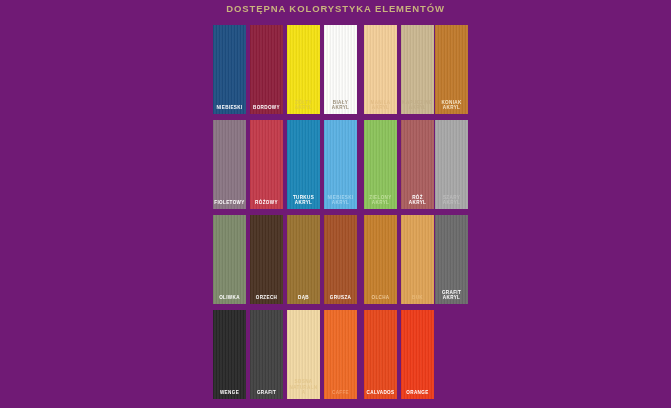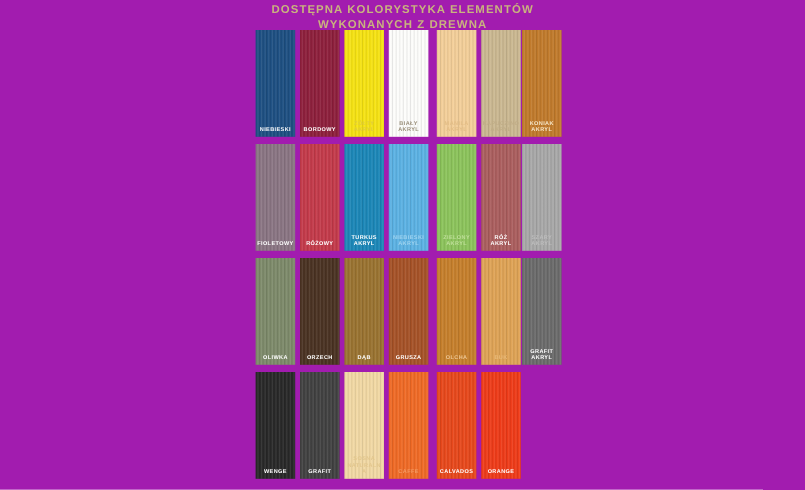--- a/index.html
+++ b/index.html
@@ -10,21 +10,21 @@
   body {
     width: 671px;
     height: 408px;
     font-family: "Liberation Sans", sans-serif;
     overflow: hidden;
   }
   #page {
     position: relative;
     width: 671px;
     height: 408px;
-    background: #a21caf;
+    background: #701a75;
   }
   #title-block {
     position: absolute;
     left: 0;
     top: 3px;
     width: 671px;
     text-align: center;
     line-height: 12px;
   }
   .title-line {
@@ -80,21 +80,20 @@
   }
   .swatch-label .lbl-line { display: block; }
 </style>
 </head>
 <body>
 
 <div id="page">
 
   <div id="title-block">
     <span class="title-line">DOSTĘPNA KOLORYSTYKA ELEMENTÓW</span>
-    <span class="title-line">WYKONANYCH Z DREWNA</span>
   </div>
 
   <div id="palette-grid">
       <div class="swatch-row">
         <div class="swatch" style="left: 0px; background: rgb(29, 79, 130);">
           <div class="swatch-grain"></div>
           <div class="swatch-label" style="color: rgb(255, 255, 255);">
             <span class="lbl-line">NIEBIESKI</span>
           </div>
         </div>

